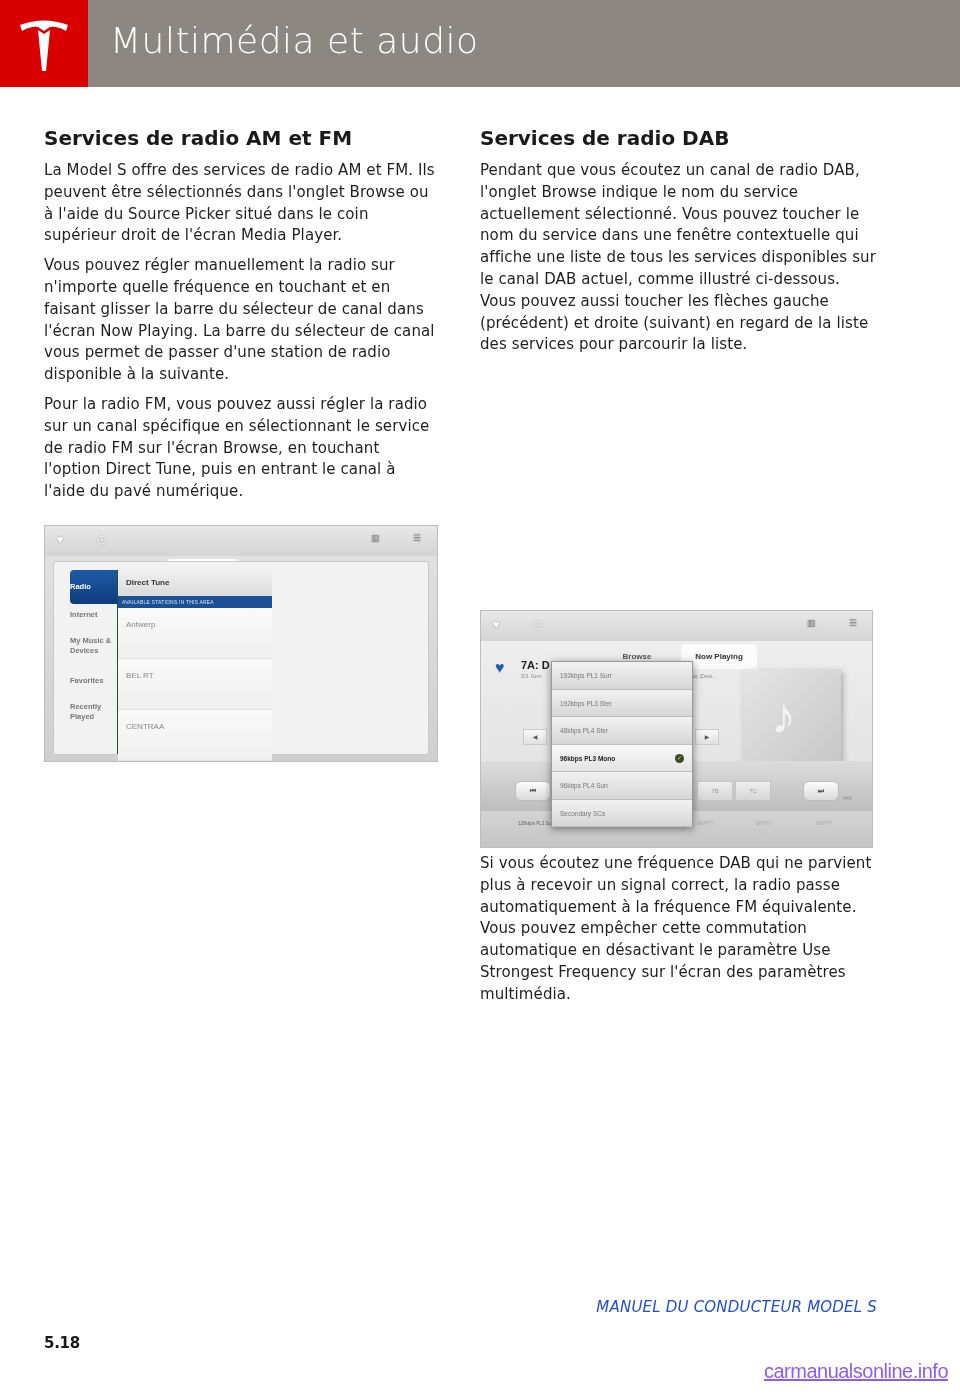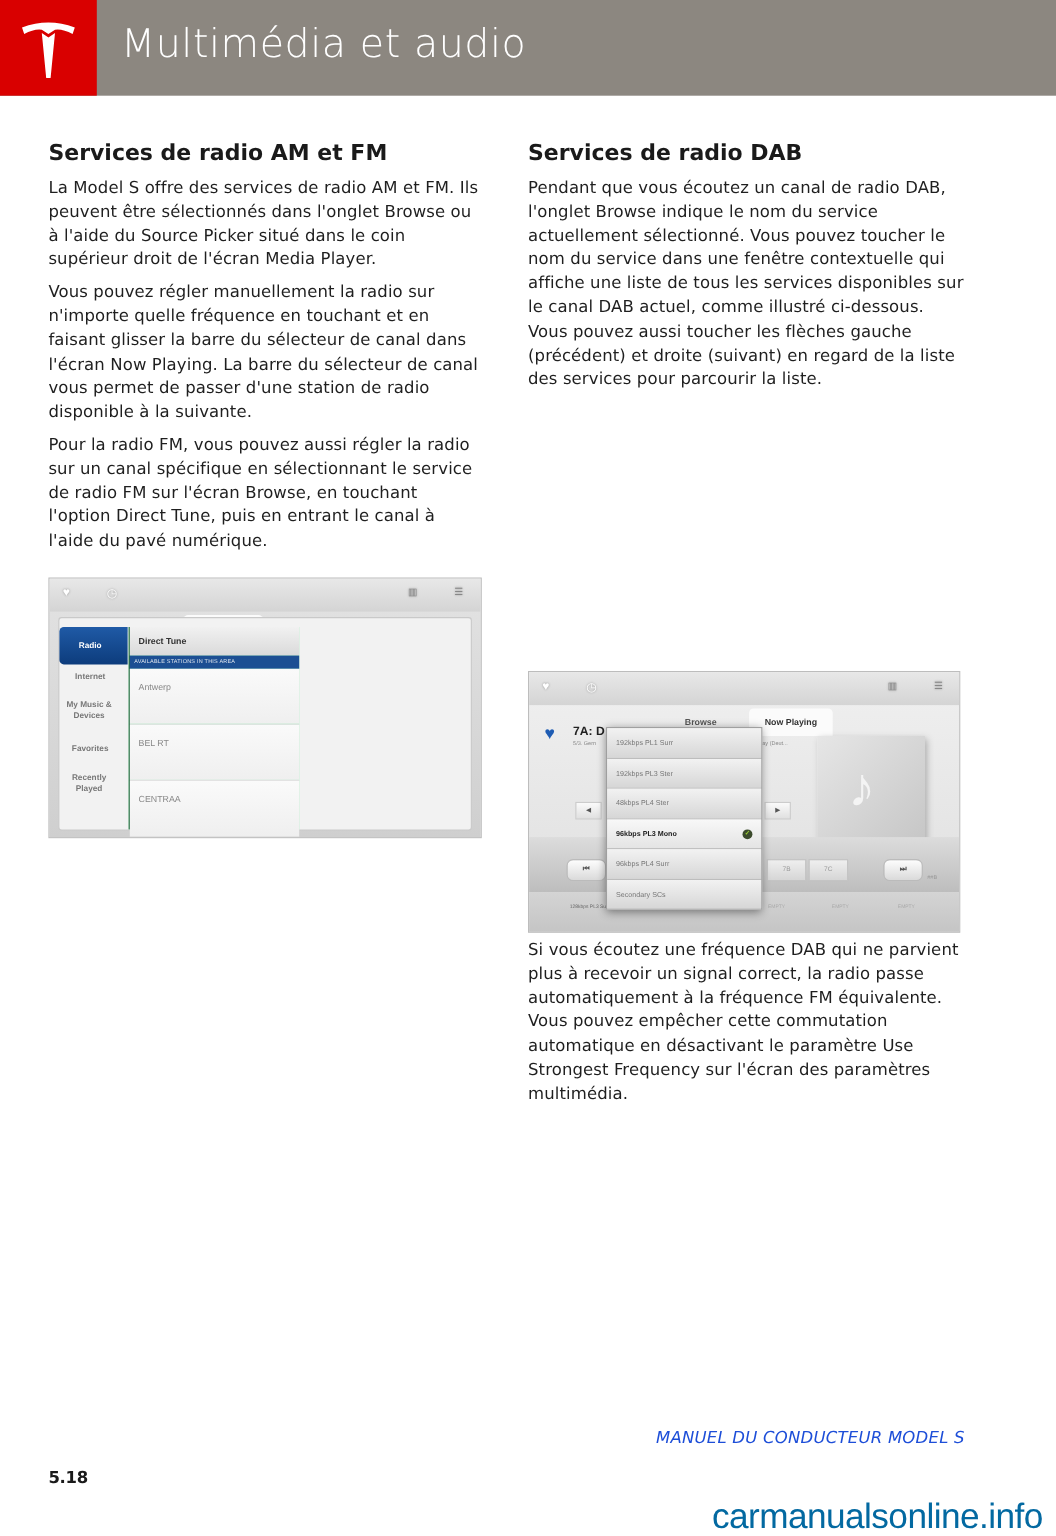--- a/index.html
+++ b/index.html
@@ -20,21 +20,21 @@
   .para { font-family: "DejaVu Sans", sans-serif; font-size: 15px; line-height: 21.8px; color: #1f1f1f; margin-bottom: 8px; letter-spacing: 0.1px; }
 
   
   .screen { position: absolute; background: #d8d8d8; border: 1px solid #bdbdbd; overflow: hidden; }
   .screen1 { left: 44px; top: 525px; width: 394px; height: 237px; background: linear-gradient(#e3e3e3, #cfcfcf); }
   .s-topbar { position: absolute; left: 0; top: 0; width: 100%; height: 30px; background: linear-gradient(#e8e8e8, #d4d4d4); }
   .s-icon { position: absolute; top: 7px; font-size: 11px; color: #ffffff; text-shadow: 0 0 2px #888; }
   .s-tab { position: absolute; top: 5px; height: 25px; font-size: 8px; font-weight: bold; color: #555; text-align: center; line-height: 25px; margin-top: 28px; }
   .s-tab.active { background: #fbfbfb; border-radius: 4px 4px 0 0; color: #333; }
   .s-body { position: absolute; left: 8px; top: 35px; right: 8px; bottom: 6px; background: #f2f2f2; border-radius: 3px; border: 1px solid #c9c9c9; }
-  .side-item { position: absolute; left: 0; width: 62px; text-align: center; padding-right: 6px; font-size: 7.5px; color: #777; font-weight: bold; }
+  .side-item { position: absolute; left: 16px; width: 62px; text-align: left; padding-right: 6px; font-size: 7.5px; color: #777; font-weight: bold; }
   .side-item.active { background: linear-gradient(#1f5aa6, #0d3c7c); color: #fff; height: 34px; line-height: 34px; border-radius: 4px 0 0 4px; top: 8px; }
   .list { position: absolute; left: 63px; top: 8px; width: 155px; bottom: 0; background: #86efac; border-left: 1px solid #14532d; }
   .list-head { height: 26px; line-height: 26px; padding-left: 8px; font-size: 8px; font-weight: bold; color: #333; background: linear-gradient(#f1f1f1, #dadada); }
   .list-band { height: 12px; line-height: 12px; padding-left: 4px; font-size: 5px; color: #dfe6ef; background: #1c4f93; letter-spacing: 0.2px; }
   .list-row { height: 51px; line-height: 34px; padding-left: 8px; font-size: 8px; color: #888; border-bottom: 1px solid #e2e2e2; background: linear-gradient(#fafafa, #efefef); }
   .keypad { position: absolute; left: 230px; top: 8px; width: 138px; bottom: 8px; }
   .kp-display { position: absolute; left: 2px; top: 2px; width: 132px; height: 24px; background: linear-gradient(#f4f4f4, #e9e9e9); border: 1px solid #d6d6d6; text-align: center; font-size: 11px; line-height: 24px; color: #555; }
   .key { position: absolute; width: 40px; height: 24px; border-radius: 3px; background: linear-gradient(#f7f7f7, #dcdcdc); border: 1px solid #cfcfcf; text-align: center; line-height: 24px; font-size: 9px; color: #aaa; box-shadow: 0 1px 1px #bbb; }
   .key-del { width: 86px; color: #333; font-size: 10px; }
   .kp-bar { position: absolute; left: 2px; bottom: 0; width: 132px; height: 24px; background: #c9d3df; border-radius: 2px; }
@@ -57,21 +57,21 @@
   .np-bitem.empty { color: #aaa; }
 
   .popup { position: absolute; left: 70px; top: 50px; width: 142px; height: 166px; background: #e6e6e6; box-shadow: 0 2px 8px rgba(0,0,0,0.45); border: 1px solid #999; }
   .popup-row { height: 27.5px; line-height: 27.5px; padding-left: 8px; font-size: 6.5px; color: #777; border-bottom: 1px solid #bdbdbd; background: linear-gradient(#f2f2f2, #d6d6d6); position: relative; }
   .popup-row.selected { color: #222; font-weight: bold; background: linear-gradient(#f8f8f8, #e4e4e4); }
   .check { position: absolute; right: 8px; top: 9px; width: 9px; height: 9px; border-radius: 50%; background: #3b4a2c; color: #9c3; font-size: 6px; line-height: 9px; text-align: center; }
 
   
   .footer-page { position: absolute; left: 44px; top: 1334px; font-size: 15px; font-weight: bold; color: #1a1a1a; font-family: "DejaVu Sans", sans-serif; letter-spacing: -0.3px; }
   .footer-manual { position: absolute; right: 83px; top: 1298px; font-size: 15px; color: #1d4ed8; font-family: "DejaVu Sans", sans-serif; letter-spacing: 0.2px; font-style: italic; }
-  .watermark { position: absolute; right: 12px; top: 1360px; font-size: 32px; color: #0369a1; font-family: "Liberation Sans", sans-serif; letter-spacing: -0.5px; }
+  .watermark { position: absolute; right: 12px; top: 1360px; font-size: 20px; color: #8b5cf6; font-family: "Liberation Sans", sans-serif; letter-spacing: -0.5px; text-decoration: underline; }
 </style>
 </head>
 <body>
 
 <div class="header">
   <div class="logo-box">
     <svg width="54" height="56" viewBox="0 0 54 56">
       <path d="M3 8 Q27 -1 51 8 L49 14 Q40 9 33 10 L27 14 L21 10 Q14 9 5 14 Z" fill="#ffffff"></path>
       <path d="M21 13 L27 17 L33 13 L29 54 L25 54 Z" fill="#ffffff"></path>
     </svg>

